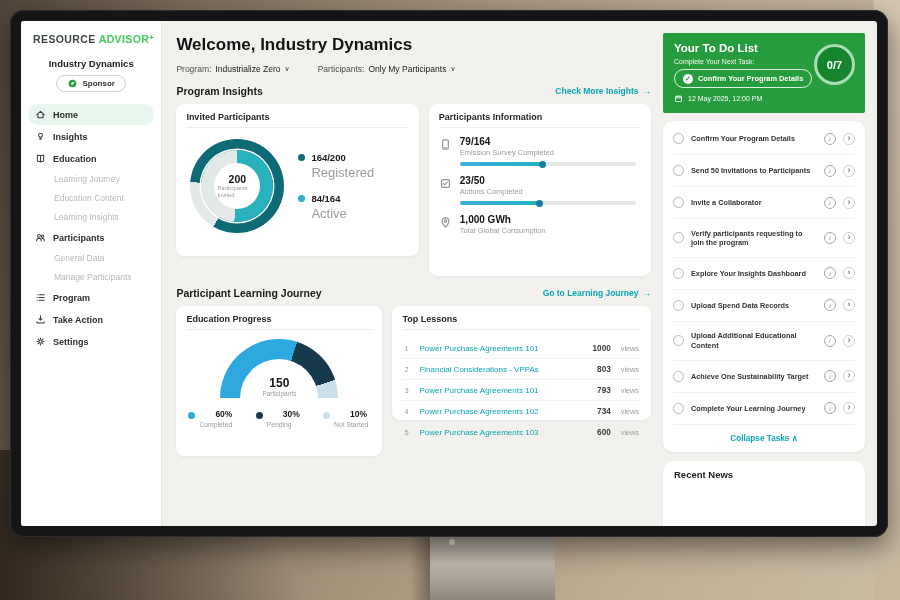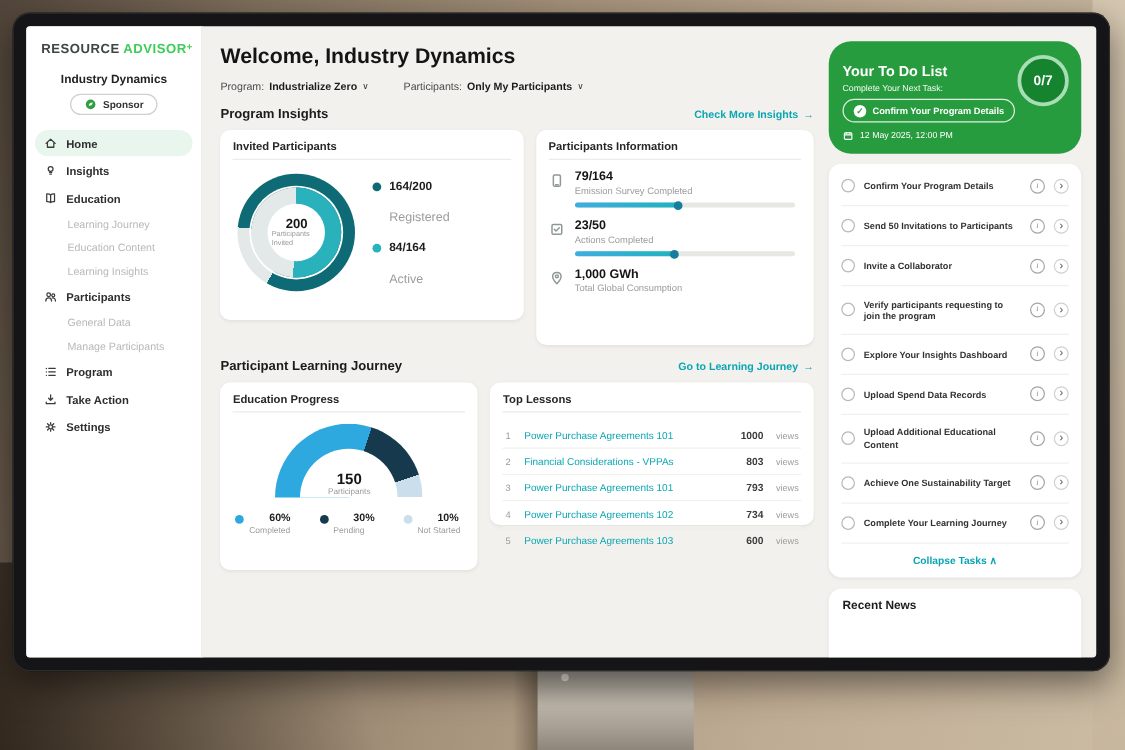--- a/index.html
+++ b/index.html
@@ -37,21 +37,21 @@
     color:#2e2e2e;border-radius:12px;cursor:pointer}
   .nav-item.active{background:#e8f6ed}
   .nav-item.sub{padding:4px 7px 4px 26px;color:#b5bab7;font-weight:normal;font-size:8.5px}
   .ic{width:11px;height:11px;stroke:#3b3b3b;fill:none;stroke-width:1.1;stroke-linecap:round;stroke-linejoin:round;flex:0 0 auto}
 
   
   .main{flex:1;min-width:0;padding:12px 12px 8px 14px;box-sizing:border-box}
   .welcome{font-size:17px;font-weight:bold;color:#141414;margin:2px 0 9px}
   .filters{display:flex;gap:28px;font-size:8.5px;color:#4b4b4b;align-items:center}
   .filter{display:flex;align-items:center;cursor:pointer}
-  .f-value{font-weight:bold;color:#1c1c1c;margin-left:4px}
+  .f-value{font-weight:normal;color:#1c1c1c;margin-left:4px}
   .chev{font-size:7px;color:#333;margin-left:4px}
   .section-head{display:flex;justify-content:space-between;align-items:center;margin:11px 0 7px}
   .section-title{font-size:10.5px;font-weight:bold;color:#1b1b1b}
   .section-link{font-size:8.5px;font-weight:bold;color:#0aa6b4;cursor:pointer;display:flex;align-items:center;gap:4px}
   .cards{display:flex;gap:10px}
   .card{background:#fff;border-radius:8px;box-shadow:0 1px 3px rgba(0,0,0,.06);
     padding:8px 10px;box-sizing:border-box}
   .card-title{font-size:9px;font-weight:bold;color:#272727;padding-bottom:5px;
     border-bottom:1px solid #ececea;margin-bottom:8px}
   .card-invited{flex:1.1;height:152px}
@@ -64,21 +64,21 @@
   .donut{width:94px;height:94px;border-radius:50%;position:relative;flex:0 0 auto}
   .donut-mid{position:absolute;inset:11px;border-radius:50%;box-shadow:0 0 0 1.5px #fff}
   .donut-hole{position:absolute;inset:24px;border-radius:50%;background:#fff;
     display:flex;flex-direction:column;align-items:center;justify-content:center;}
   .donut-val{font-size:10.5px;font-weight:bold;color:#161616}
   .donut-lab{font-size:5.8px;color:#9a9a9a;line-height:1.2;width:40px}
   .inv-legend{display:flex;flex-direction:column;gap:13px}
   .ileg{display:flex;gap:6px}
   .dot{width:7px;height:7px;border-radius:50%;flex:0 0 auto;margin-top:2px}
   .ileg-val{font-size:9.5px;font-weight:bold;color:#1c1c1c}
-  .ileg-lab{font-size:10px;color:#9c9c9c;margin-top:14px}
+  .ileg-lab{font-size:13px;color:#9c9c9c;margin-top:2px}
 
   
   .stat{display:flex;gap:8px;margin-bottom:9px}
   .stat-icon{width:13px;height:13px;margin-top:2px;stroke:#8e9898}
   .stat-body{flex:1}
   .stat-val{font-size:10px;font-weight:bold;color:#141414}
   .stat-lab{font-size:7.5px;color:#9c9c9c;margin-top:1px}
   .bar{height:4px;background:#e7e7e3;border-radius:2px;margin-top:5px;width:97%}
   .bar-fill{height:4px;border-radius:2px;background:linear-gradient(90deg,#3eaede,#1fb3bf);position:relative}
   .bar-fill::after{content:"";position:absolute;right:-2px;top:-1.5px;width:7px;height:7px;
@@ -99,21 +99,21 @@
   
   .lesson{display:flex;align-items:center;gap:7px;padding:5.5px 2px;border-bottom:1px solid #f1f1ee;}
   .lesson:last-child{border-bottom:none}
   .rank{font-size:7.5px;color:#9a9a9a;width:8px;flex:0 0 auto}
   .lesson-name{flex:1;font-size:8px;color:#0aa6b4;cursor:pointer}
   .views-num{font-size:8.2px;font-weight:bold;color:#3c3c3c}
   .views-word{font-size:7.3px;color:#9c9c9c;margin-left:3px}
 
   
   .rightbar{flex:0 0 214px;padding:12px 12px 0 0;box-sizing:border-box;display:flex;flex-direction:column}
-  .todo-green{position:relative;background:#279c3e;border-radius:18px;padding:19px 11px 10px;color:#fff}
+  .todo-green{position:relative;background:#279c3e;border-radius:2px;padding:9px 11px 10px;color:#fff}
   .todo-title{font-size:11.5px;font-weight:bold}
   .todo-sub{font-size:7px;margin-top:4px;opacity:.95}
   .todo-next{display:flex;align-items:center;gap:5px;border:1px solid rgba(255,255,255,.85);
     border-radius:12px;padding:3.5px 8px;margin-top:4px;font-size:7.4px;font-weight:bold;
     width:max-content;max-width:132px;cursor:pointer}
   .check-ic{width:10px;height:10px;border-radius:50%;background:#fff;color:#279c3e;font-size:7px;
     font-weight:bold;display:flex;align-items:center;justify-content:center;flex:0 0 auto}
   .todo-date{display:flex;align-items:center;gap:5px;font-size:7px;margin-top:6px}
   .cal-ic{width:9px;height:9px;stroke:#fff;stroke-width:1.2}
   .todo-progress{position:absolute;top:11px;right:10px;width:41px;height:41px;border-radius:50%;

